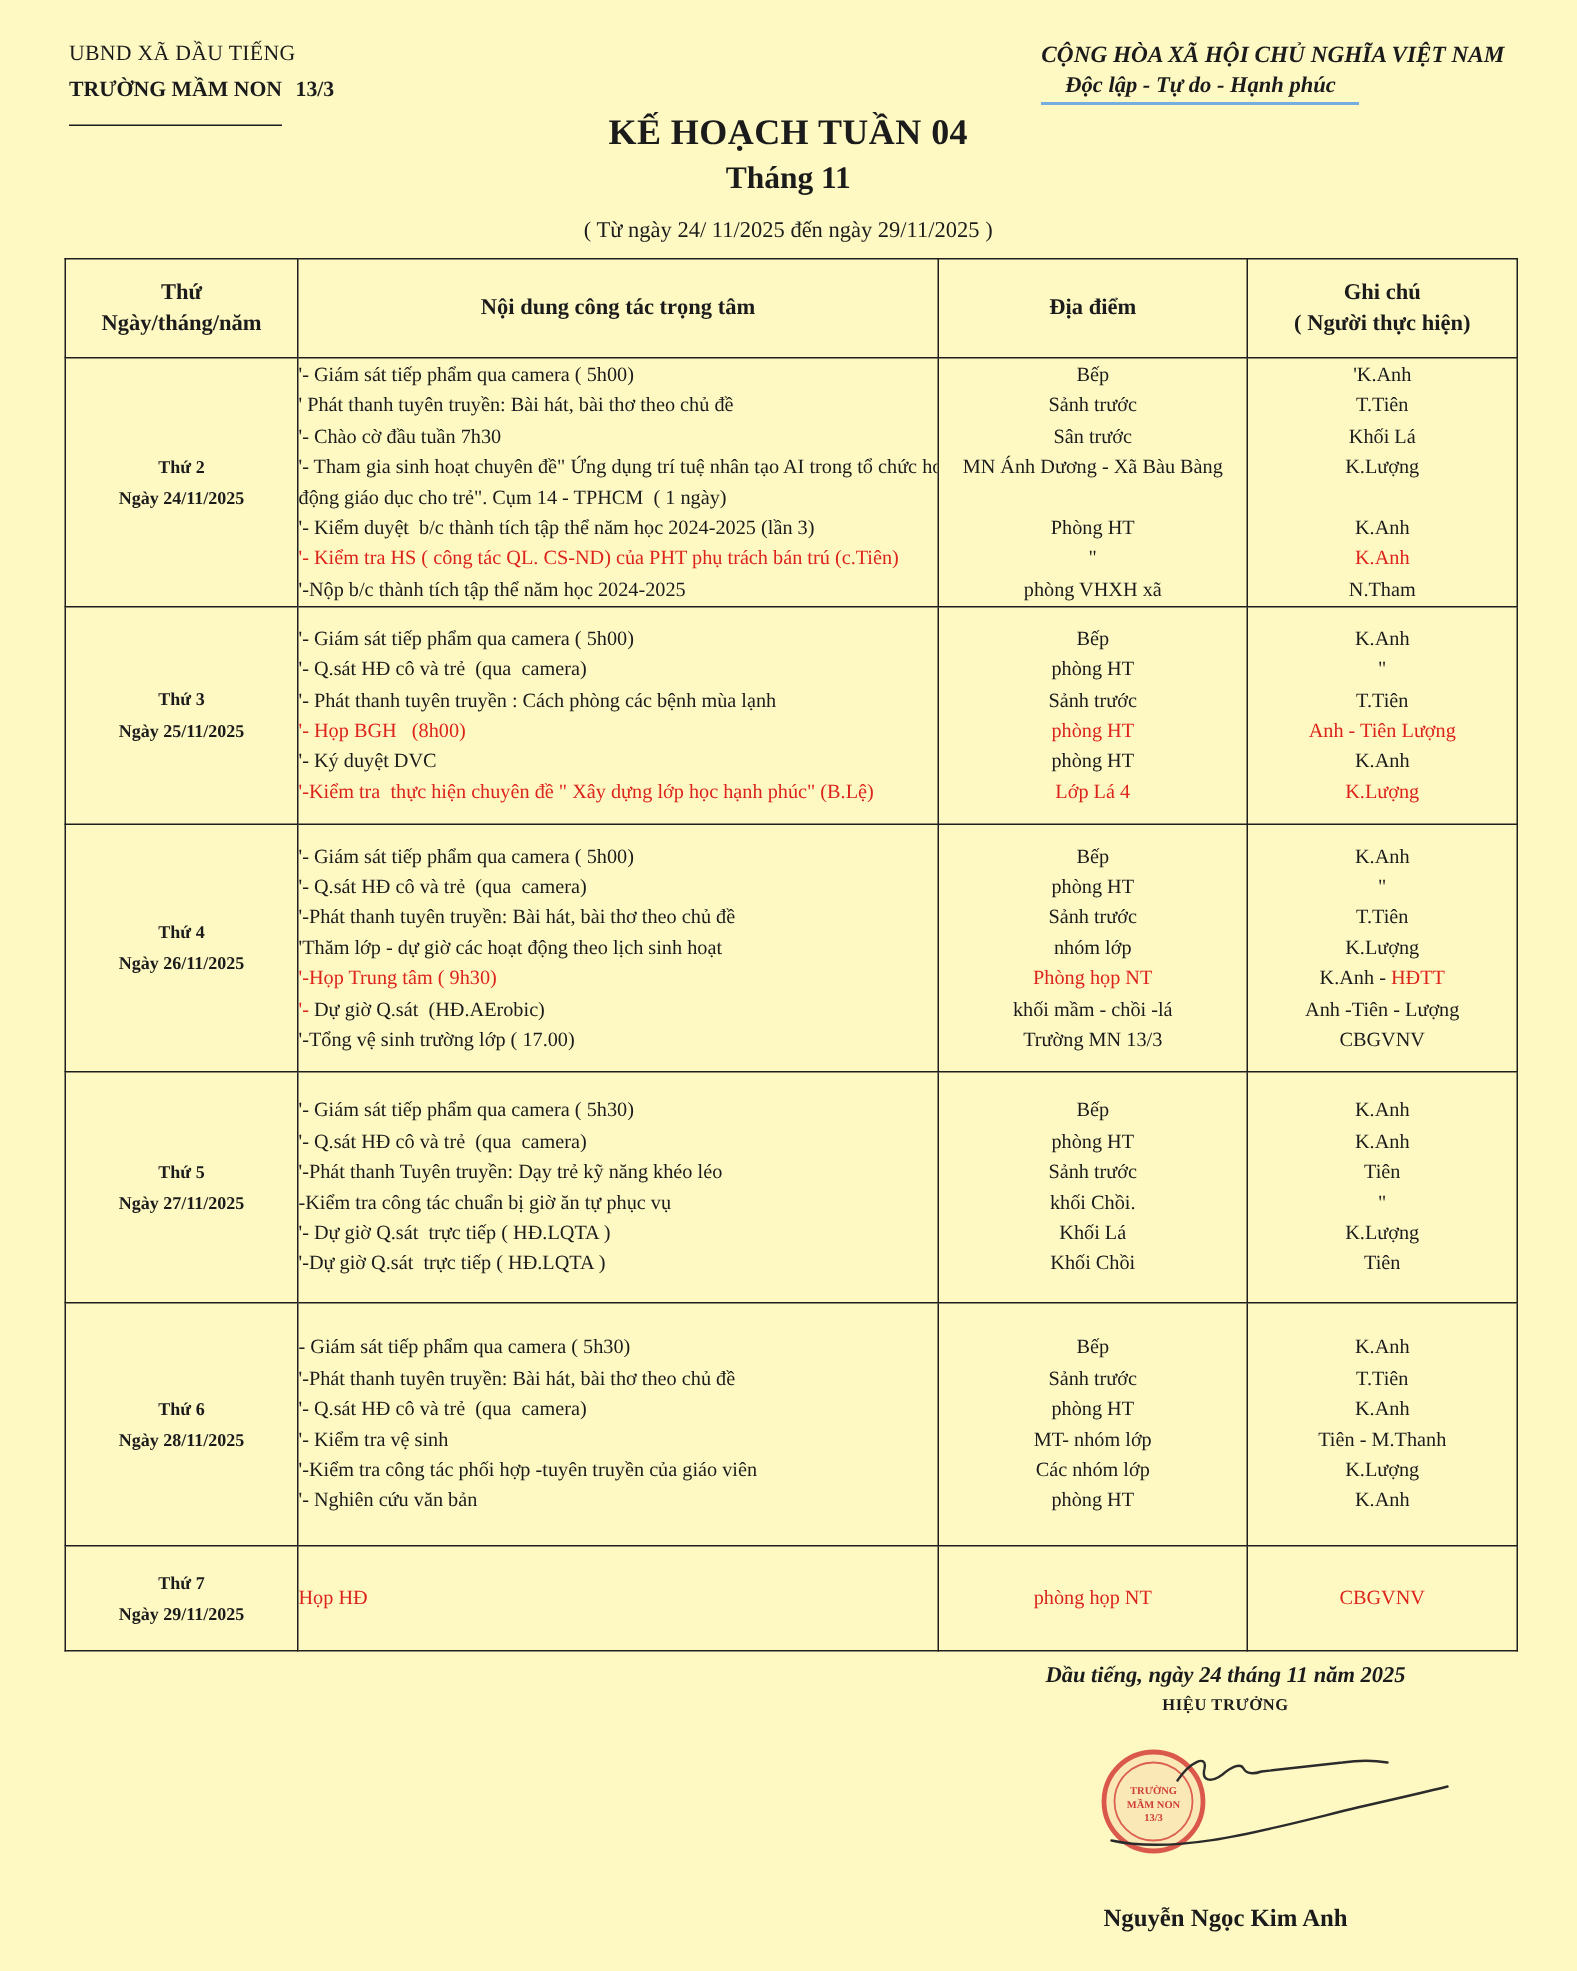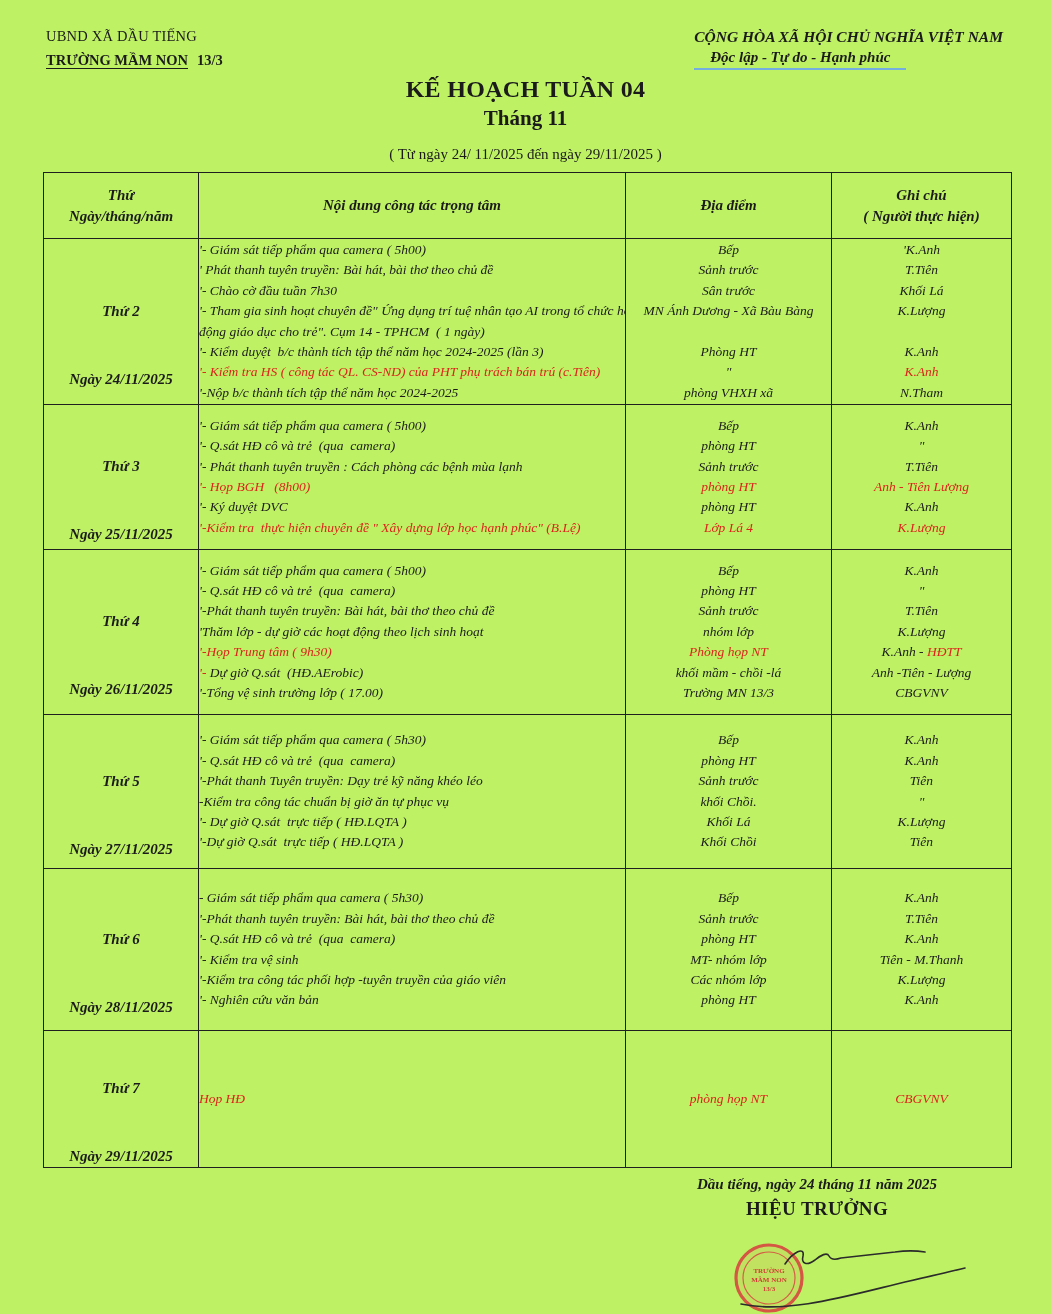--- a/index.html
+++ b/index.html
@@ -1,58 +1,58 @@
 <!DOCTYPE html>
 <html><head>
 <meta charset="utf-8">
 <style>
   html,body { margin:0; padding:0; background:#ffffff; }
   body {
     width:1051px; height:1314px;
     font-family:"Liberation Serif","DejaVu Serif",serif;
     color:#1b1b1b;
   }
-  .page { position:relative; width:1051px; height:1314px; overflow:hidden; background:#bef264; }
+  .page { position:relative; width:1051px; height:1314px; overflow:hidden; background:#fef9c3; }
 
   
   .letterhead { display:flex; justify-content:space-between; padding:28px 22px 0 46px; }
   .org1 { font-size:14.5px; letter-spacing:.2px; }
   .org2 { font-size:14.5px; font-weight:bold; margin-top:7px; }
-  .org2 .u { border-bottom:1.7px solid #1b1b1b; padding-bottom:0; }
+  .org2 .u { border-bottom:1.7px solid #1b1b1b; padding-bottom:15px; }
   .org2 .sp { margin-left:9px; }
   .nat-block { text-align:left; padding-right:26px;font-style:italic; }
   .nat1 { font-size:15.5px; font-weight:bold; }
   .nat2 { font-size:15px; font-weight:bold; display:inline-block;
           border-bottom:2.2px solid #74aee0; padding:3px 16px 2px; }
 
   .title    { text-align:center; font-size:24px; font-weight:bold; margin-top:6px; letter-spacing:.3px; }
   .subtitle { text-align:center; font-size:21px; font-weight:bold; margin-top:3px; }
   .daterange{ text-align:center; font-size:15px; margin-top:15px; }
 
   
-  table.plan { border-collapse:collapse; table-layout:fixed; width:964px; margin:9px 0 0 43px;font-style:italic; }
+  table.plan { border-collapse:collapse; table-layout:fixed; width:964px; margin:9px 0 0 43px; }
   .plan th, .plan td { border:1.6px solid #1f1f1f; padding:0; vertical-align:middle; overflow:hidden; }
   .plan th:nth-child(1){ width:154px; }
   .plan th:nth-child(2){ width:426px; }
   .plan th:nth-child(3){ width:205px; }
   .plan th:nth-child(4){ width:179px; }
   tr.header-row { height:66px; }
   .hline { text-align:center; font-weight:bold; font-size:15px; line-height:21px; }
   tr.row-0{height:166px} tr.row-1{height:145px} tr.row-2{height:165px}
   tr.row-3{height:154px} tr.row-4{height:162px} tr.row-5{height:70px}
-  .day-cell div { text-align:center; font-weight:bold; font-size:15px; line-height:21px;margin-top:47px; }
+  .day-cell div { text-align:center; font-weight:bold; font-size:12px; line-height:21px; }
   .content-cell { padding-left:7px; }
   .line { white-space:pre; font-size:13.5px; line-height:20.4px; min-height:20.4px; }
   .loc-cell .line, .note-cell .line { text-align:center; }
   .red { color:#dc241c; }
 
   
   .sign-block { margin-left:622px; width:390px; text-align:center; margin-top:8px; }
   .place-date { font-style:italic; font-size:15px; font-weight:bold; }
-  .signer-title { font-weight:bold; font-size:19px; margin-top:5px; letter-spacing:.4px; }
+  .signer-title { font-weight:bold; font-size:11px; margin-top:5px; letter-spacing:.4px; }
   .stamp-wrap { margin-top:14px; height:112px; position:relative; }
   .stamp-wrap svg { position:absolute; left:35px; top:0; }
   .signer-name { font-weight:bold; font-size:16.5px; margin-top:0px; }
 </style>
 </head>
 <body>
 
 <div class="page">
 
   <div class="letterhead">

